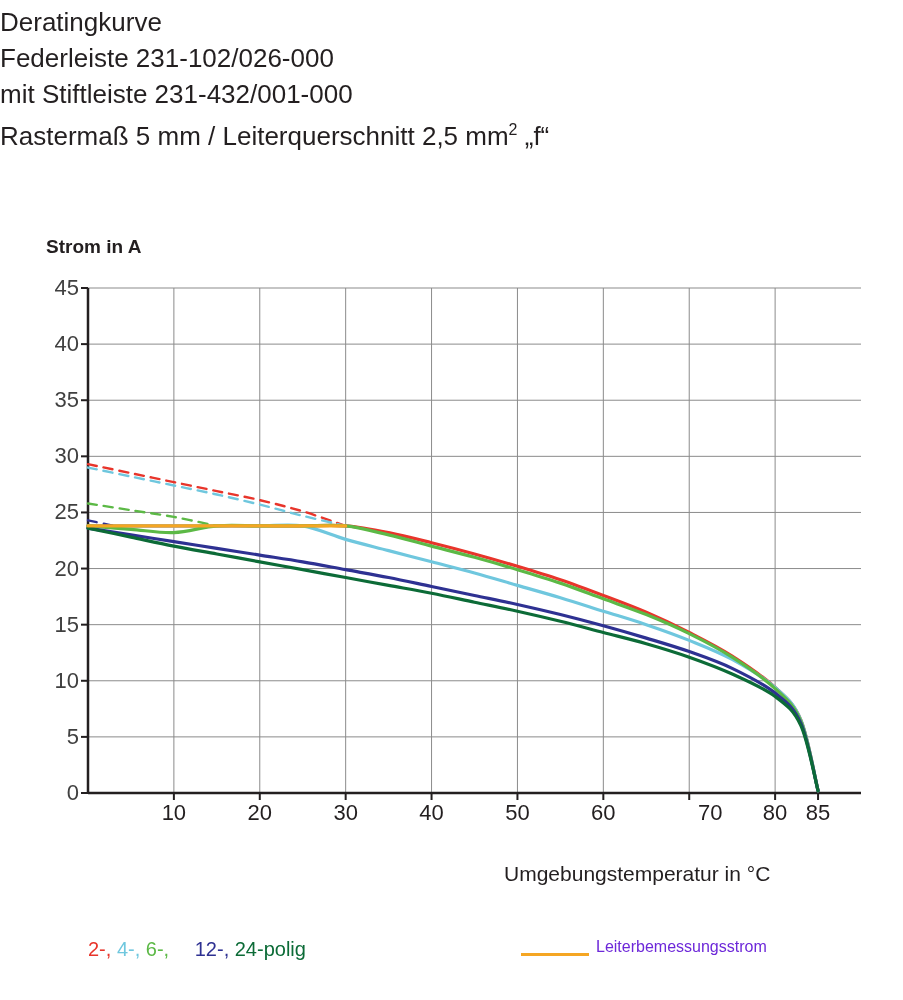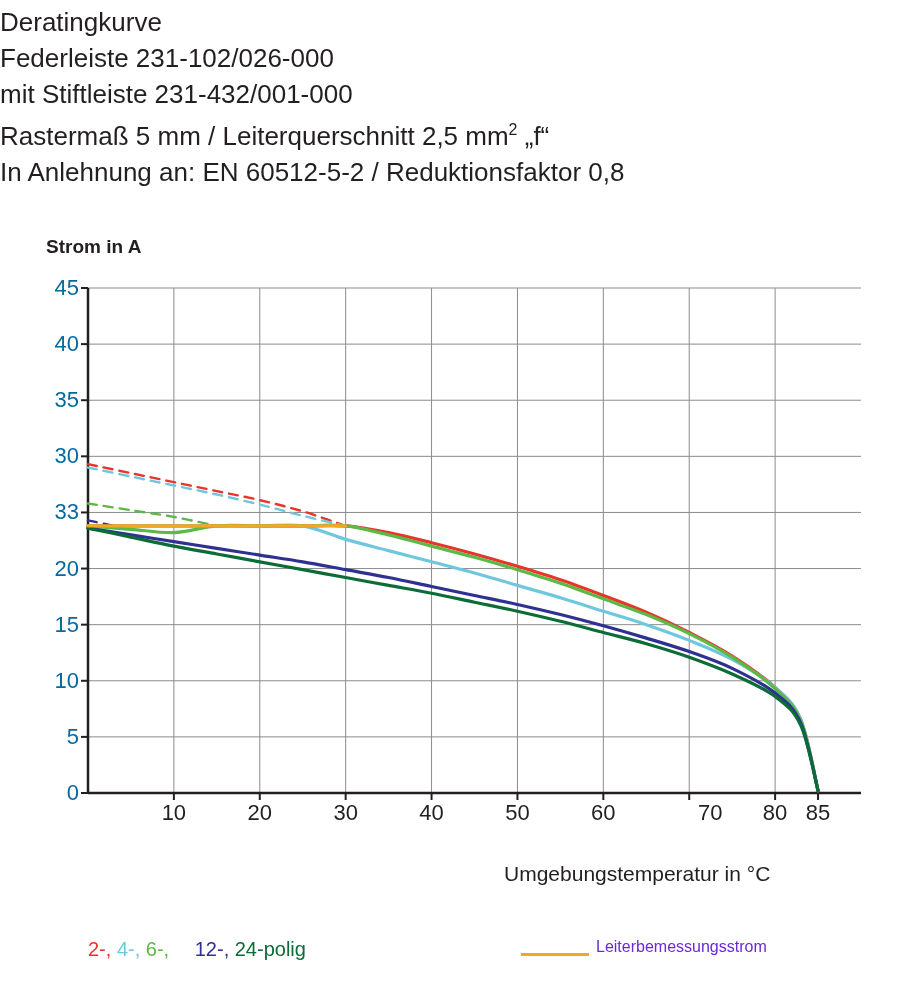--- a/index.html
+++ b/index.html
@@ -53,21 +53,21 @@
     top: 288px;
     width: 773px;
     height: 505px;
   }
   .ytick {
     position: absolute;
     right: 100%;
     transform: translateY(-50%);
     padding-right: 9px;
     font-size: 22px;
-    color: #0369a1;
+    color: #404040;
     white-space: nowrap;
   }
   .xtick {
     position: absolute;
     top: 100%;
     transform: translateX(-50%);
     padding-top: 7px;
     font-size: 22px;
     color: #231f20;
     white-space: nowrap;
@@ -105,21 +105,20 @@
   }
 </style>
 </head>
 <body>
 
 <div class="title-block">
   <div class="title-line">Deratingkurve</div>
   <div class="title-line">Federleiste 231-102/026-000</div>
   <div class="title-line">mit Stiftleiste 231-432/001-000</div>
   <div class="title-line"><span>Rastermaß 5 mm / Leiterquerschnitt 2,5 mm</span><sup>2</sup><span> „f“</span></div>
-  <div class="title-line">In Anlehnung an: EN 60512-5-2 / Reduktionsfaktor 0,8</div>
 </div>
 
 <div class="y-axis-label">Strom in A</div>
 
 <div id="plot-area">
     <svg width="773" height="505" viewBox="0 0 773 505" style="position: absolute; left: 0px; top: 0px; overflow: visible;">
       <g>
         <line x1="85.88888888888889" x2="85.88888888888889" y1="0" y2="505" stroke="#8b8b8b" stroke-width="1"></line>
         <line x1="171.77777777777777" x2="171.77777777777777" y1="0" y2="505" stroke="#8b8b8b" stroke-width="1"></line>
         <line x1="257.66666666666663" x2="257.66666666666663" y1="0" y2="505" stroke="#8b8b8b" stroke-width="1"></line>
@@ -168,21 +167,21 @@
       <path d="M 0.00 240.16 C 7.16 241.28, 28.63 244.64, 42.94 246.89 C 57.26 249.13, 71.57 251.38, 85.89 253.62 C 100.20 255.87, 114.52 258.11, 128.83 260.36 C 143.15 262.60, 157.46 264.84, 171.78 267.09 C 186.09 269.33, 200.41 271.39, 214.72 273.82 C 229.04 276.25, 243.35 279.06, 257.67 281.68 C 271.98 284.30, 286.30 286.73, 300.61 289.53 C 314.93 292.34, 329.24 295.52, 343.56 298.51 C 357.87 301.50, 372.19 304.50, 386.50 307.49 C 400.81 310.48, 415.13 313.29, 429.44 316.47 C 443.76 319.65, 458.07 323.01, 472.39 326.57 C 486.70 330.12, 501.02 333.86, 515.33 337.79 C 529.65 341.72, 543.96 345.83, 558.28 350.13 C 572.59 354.44, 586.91 358.55, 601.22 363.60 C 615.54 368.65, 629.85 373.51, 644.17 380.43 C 658.48 387.35, 675.66 395.96, 687.11 405.12 C 698.56 414.29, 705.72 419.15, 712.88 435.42 C 720.04 451.69, 727.19 491.53, 730.06 502.76" fill="none" stroke="#2E3192" stroke-width="3.2" stroke-linecap="round" stroke-linejoin="round"></path>
       <path d="M 0.00 232.30 C 4.29 233.24, 21.47 236.98, 25.77 237.91" fill="none" stroke="#2E3192" stroke-width="2.4" stroke-linecap="round" stroke-linejoin="round" stroke-dasharray="9 7"></path>
       <path d="M 0.00 240.16 C 7.16 241.65, 28.63 246.14, 42.94 249.13 C 57.26 252.13, 71.57 255.31, 85.89 258.11 C 100.20 260.92, 114.52 263.35, 128.83 265.97 C 143.15 268.59, 157.46 271.20, 171.78 273.82 C 186.09 276.44, 200.41 279.06, 214.72 281.68 C 229.04 284.30, 243.35 286.91, 257.67 289.53 C 271.98 292.15, 286.30 294.77, 300.61 297.39 C 314.93 300.01, 329.24 302.44, 343.56 305.24 C 357.87 308.05, 372.19 311.23, 386.50 314.22 C 400.81 317.21, 415.13 320.02, 429.44 323.20 C 443.76 326.38, 458.07 329.75, 472.39 333.30 C 486.70 336.85, 501.02 340.78, 515.33 344.52 C 529.65 348.26, 543.96 351.63, 558.28 355.74 C 572.59 359.86, 586.91 364.16, 601.22 369.21 C 615.54 374.26, 629.85 379.50, 644.17 386.04 C 658.48 392.59, 675.66 399.89, 687.11 408.49 C 698.56 417.09, 705.72 421.96, 712.88 437.67 C 720.04 453.38, 727.19 491.91, 730.06 502.76" fill="none" stroke="#0C6B37" stroke-width="3.2" stroke-linecap="round" stroke-linejoin="round"></path>
       <path d="M 0.00 237.91 C 42.94 237.91, 214.72 237.91, 257.67 237.91" fill="none" stroke="#F5A623" stroke-width="3.2" stroke-linecap="round" stroke-linejoin="round"></path>
     </svg>
     <div class="ytick" style="top: 505px;">0</div>
     <div class="ytick" style="top: 448.889px;">5</div>
     <div class="ytick" style="top: 392.778px;">10</div>
     <div class="ytick" style="top: 336.667px;">15</div>
     <div class="ytick" style="top: 280.556px;">20</div>
-    <div class="ytick" style="top: 224.444px;">33</div>
+    <div class="ytick" style="top: 224.444px;">25</div>
     <div class="ytick" style="top: 168.333px;">30</div>
     <div class="ytick" style="top: 112.222px;">35</div>
     <div class="ytick" style="top: 56.1111px;">40</div>
     <div class="ytick" style="top: 0px;">45</div>
     <div class="xtick" style="left: 85.8889px;">10</div>
     <div class="xtick" style="left: 171.778px;">20</div>
     <div class="xtick" style="left: 257.667px;">30</div>
     <div class="xtick" style="left: 343.556px;">40</div>
     <div class="xtick" style="left: 429.444px;">50</div>
     <div class="xtick" style="left: 515.333px;">60</div>

